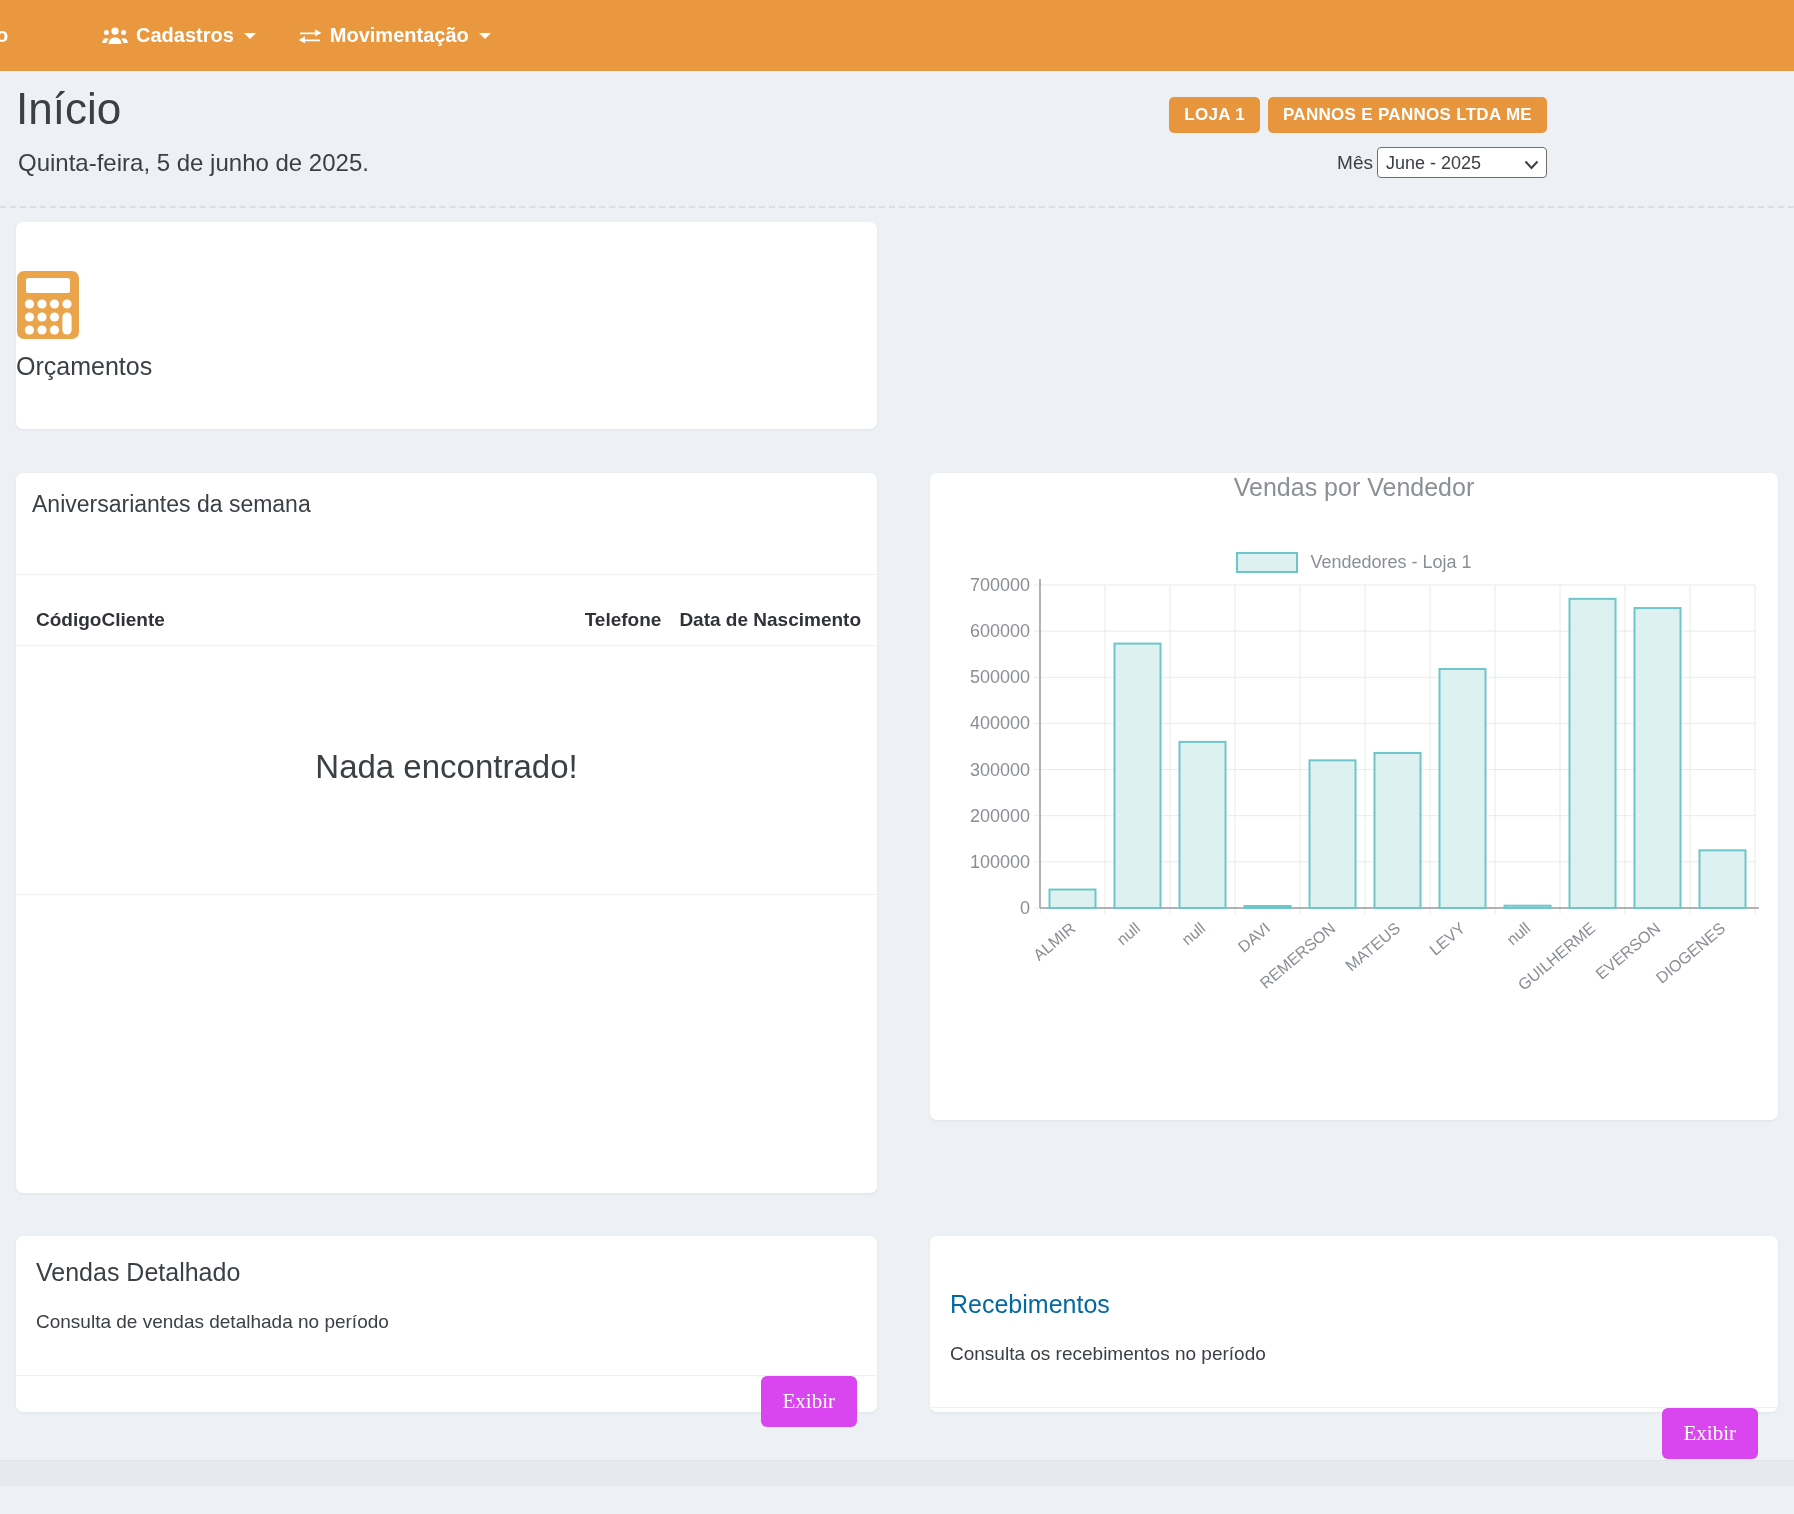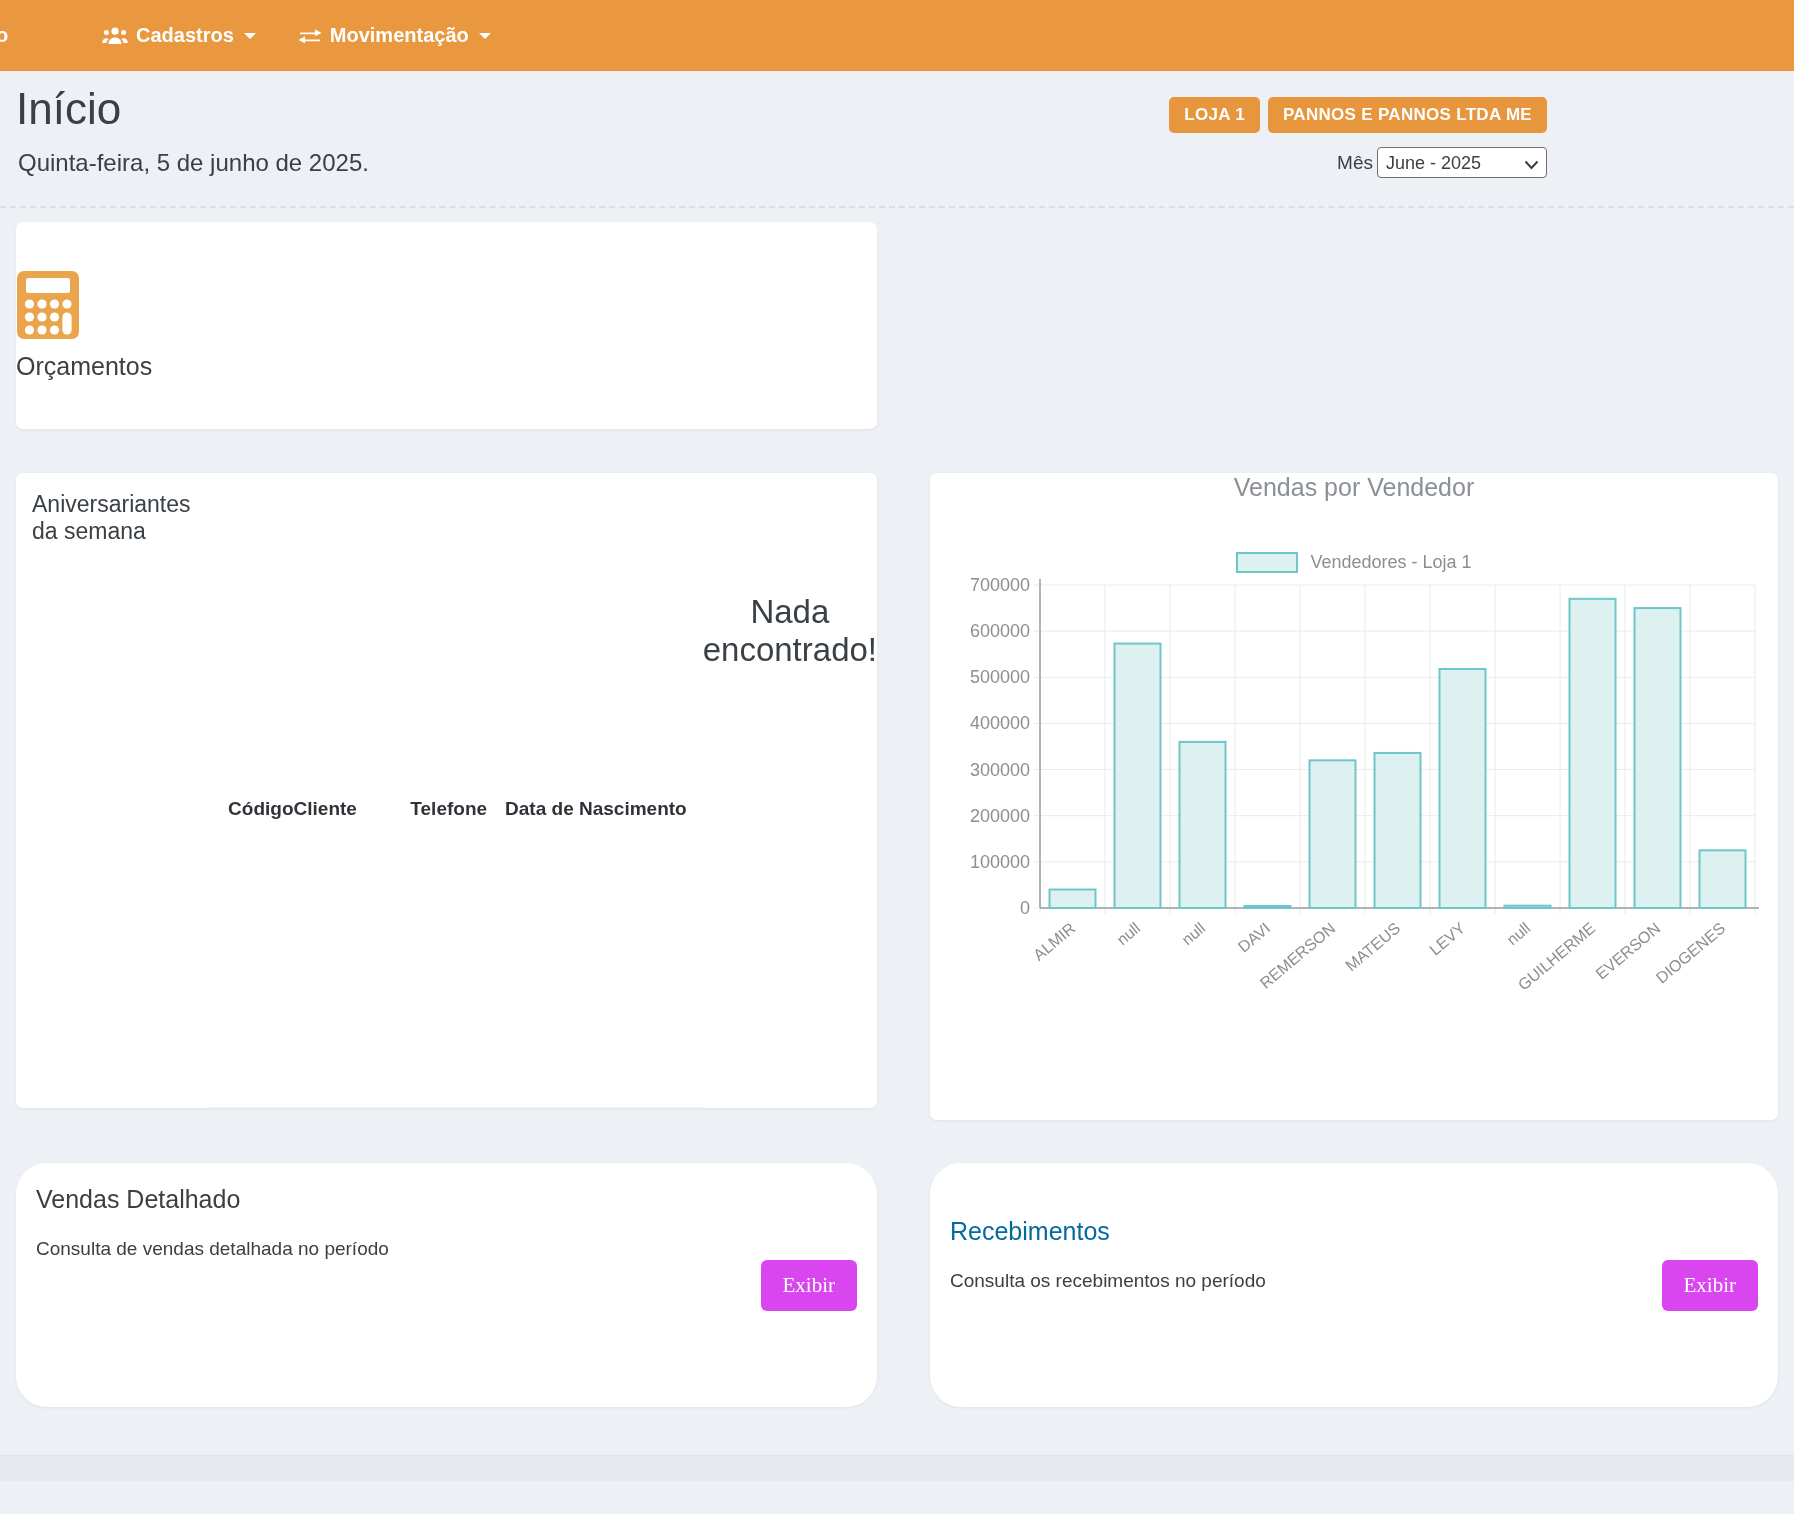--- a/index.html
+++ b/index.html
@@ -53,41 +53,41 @@
     margin: 14px 16px 0 16px; width: 861px; height: 207px;
     display:flex; flex-direction:column; align-items:flex-start; justify-content:center; gap:8px;
     cursor:pointer;
   }
   .budget-label { font-size:25px; color:#3b4045; }
   .main-row { margin: 44px 16px 0 16px; display:flex; gap:53px; align-items:flex-start; }
   .bottom-row { margin: 43px 16px 0 16px; display:flex; gap:53px; }
   .col-left { flex: 0 0 861px; }
   .col-right { flex: 0 0 848px; }
   
-  .birthdays-card { height: 635px; padding: 18px 0 0 0; display:flex; flex-direction:row; }
+  .birthdays-card { height: 720px; padding: 18px 0 0 0; display:flex; flex-direction:column; }
   .birthdays-title { font-size:23px; font-weight:400; color:#3b4045; padding:0 16px; }
   .bd-divider { border-bottom:1px solid #f0f1f3; margin-top:56px; }
   .bd-table { width:100%; border-collapse:collapse; margin-top:22px; }
   .bd-table th { font-size:19px; font-weight:700; color:#2f3338; text-align:left; padding:12px 0 14px 0; white-space:nowrap; }
   .bd-table th.c-codigo { width:1%; padding-left:20px; }
   .bd-table th.c-cliente { width:auto; }
   .bd-table th.c-telefone { width:1%; }
   .bd-table th.c-data { width:1%; padding-left:18px; padding-right:16px; }
   .bd-headrule { border-bottom:1px solid #f0f1f3; }
   .empty-msg { text-align:center; font-size:33px; color:#3b4045; margin-top:102px; }
   .bd-footer-rule { border-bottom:1px solid #f0f1f3; margin-top:108px; }
   
   .chart-card { height: 647px; }
   .chart-title { text-align:center; font-size:25px; color:#8b9095; font-weight:400; }
   .legend-row { display:flex; align-items:center; justify-content:center; gap:12px; margin-top:50px; }
   .legend-swatch { width:62px; height:21px; background:#ddf1f0; border:2px solid #6ec6ca; }
   .legend-label { font-size:18px; color:#8a8f94; }
   #chart-box { margin-top: 0px; }
   
-  .action-card { height:244px; display:flex; flex-direction:row;border-radius:31px; }
+  .action-card { height:176px; display:flex; flex-direction:column; }
   .action-head { padding: 22px 20px 0 20px; }
   .action-title { font-size:25px; font-weight:400; }
   .title-dark { color:#3b4045; }
   .title-gray { color:#0369a1;margin-top:32px; }
   .action-desc { font-size:19px; color:#3b4045; margin-top:24px; }
   .action-rule { border-bottom:1px solid #f0f1f3; margin-top:42px; }
   .action-footer { flex:1; display:flex; align-items:center; justify-content:flex-end; padding-right:20px; }
   .btn-exibir {
     background:#d946ef; color:#fff; border:none; border-radius:6px;
     font-family:Liberation Serif, serif; font-size:21px;

